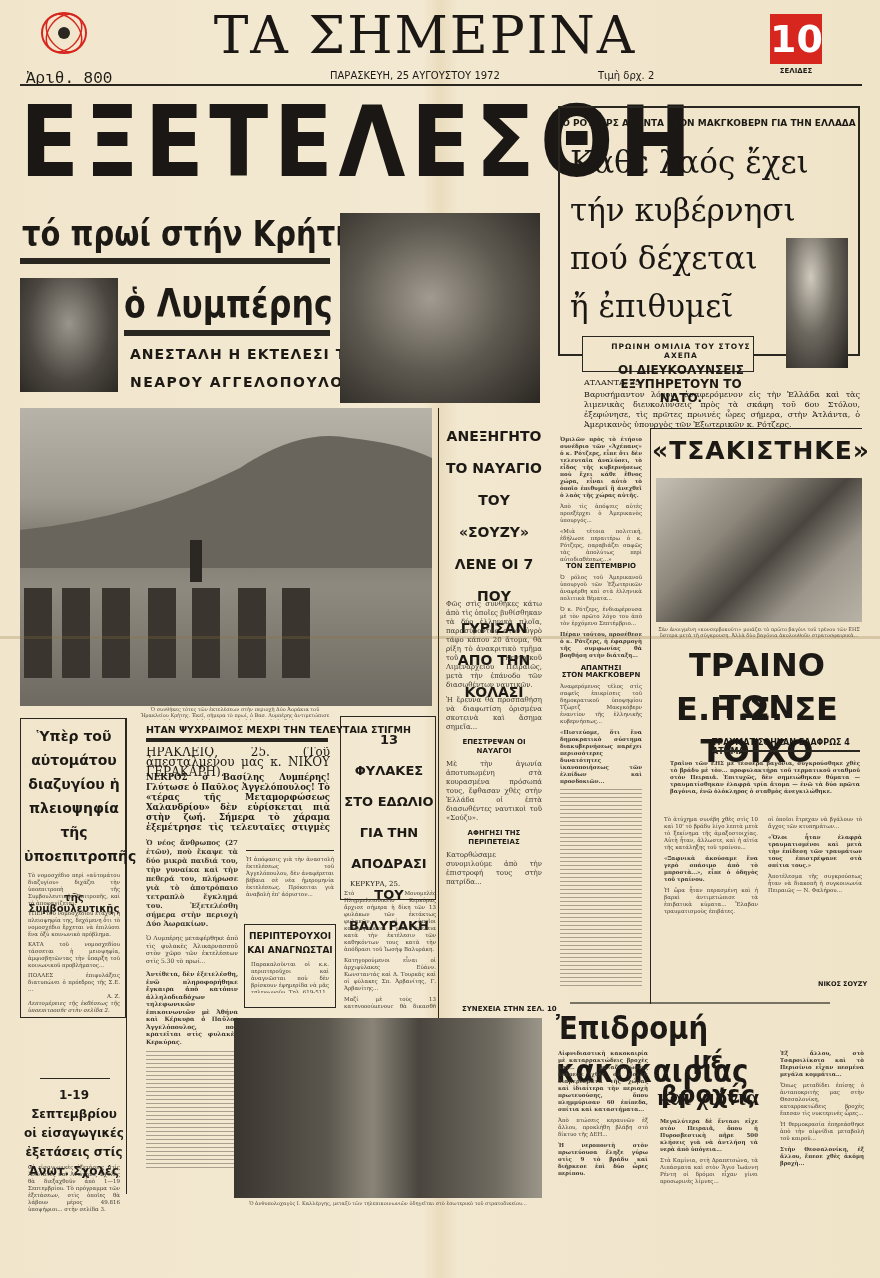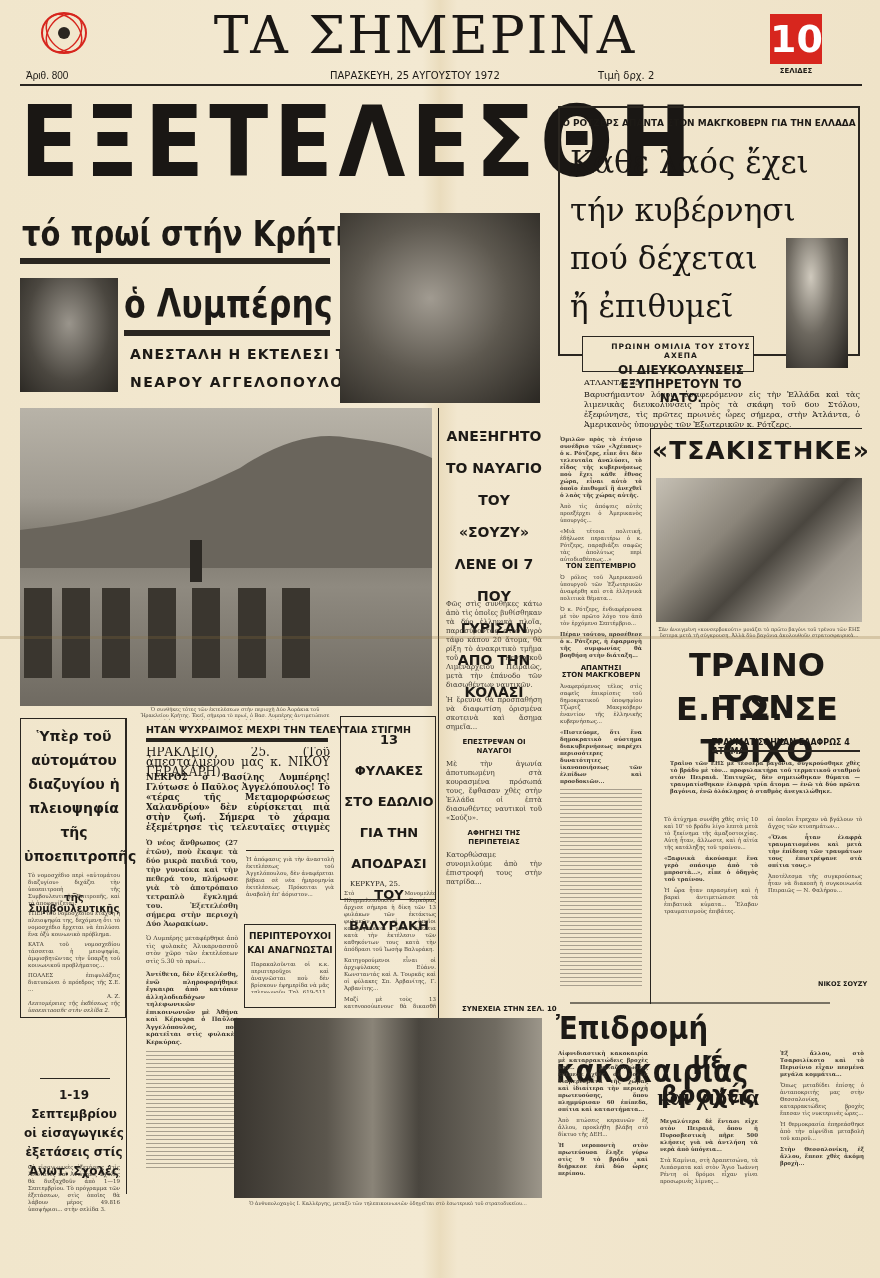--- a/index.html
+++ b/index.html
@@ -26,21 +26,21 @@
       <ellipse cx="26" cy="25" rx="15" ry="21" fill="none" stroke="#d7261e" stroke-width="1.5" transform="rotate(40 26 25)"></ellipse>
       <ellipse cx="26" cy="25" rx="15" ry="21" fill="none" stroke="#d7261e" stroke-width="1.5" transform="rotate(-40 26 25)"></ellipse>
       <circle cx="26" cy="25" r="6" fill="#2a2620"></circle>
     </svg>
   </div>
   <div class="abs" style="left:190px;top:6px;width:470px;text-align:center;font-family:'DejaVu Serif',serif;font-size:52px;letter-spacing:2px;line-height:58px;color:#1a1714;">ΤΑ ΣΗΜΕΡΙΝΑ</div>
   <div class="abs" style="left:770px;top:14px;width:52px;height:50px;background:#d7261e;color:#fff;text-align:center;">
     <div style="font-family:'DejaVu Sans',sans-serif;font-weight:bold;font-size:38px;line-height:50px;">10</div>
   </div>
   <div class="abs" style="left:770px;top:67px;width:52px;text-align:center;font-family:'DejaVu Sans',sans-serif;font-weight:bold;font-size:7px;">ΣΕΛΙΔΕΣ</div>
-  <div class="abs" style="left:26px;top:70px;font-size:10px;font-family:Liberation Sans, sans-serif;">Ἀριθ. 800</div>
+  <div class="abs" style="left:26px;top:70px;font-size:16px;font-family:Liberation Mono, monospace;">Ἀριθ. 800</div>
   <div class="abs" style="left:330px;top:70px;font-size:10px;font-family:'DejaVu Sans',sans-serif;">ΠΑΡΑΣΚΕΥΗ, 25 ΑΥΓΟΥΣΤΟΥ 1972</div>
   <div class="abs" style="left:598px;top:70px;font-size:10px;font-family:'DejaVu Sans',sans-serif;">Τιμὴ δρχ. 2</div>
   <div class="rule" style="left:20px;top:84px;width:842px;height:2px;"></div>
 
   <div class="abs cond" style="left:20px;top:90px;font-size:94px;line-height:100px;letter-spacing:6px;transform:scale(0.92,1.05);color:#1a1714;">ΕΞΕΤΕΛΕΣΘΗ</div>
 
   <div class="abs cond" style="left:22px;top:212px;font-size:33px;line-height:40px;transform:scale(0.88,1.1);">τό πρωί στήν Κρήτη</div>
   <div class="rule" style="left:20px;top:258px;width:310px;height:6px;"></div>
 
   <div class="photo" style="left:20px;top:278px;width:98px;height:114px;background:radial-gradient(ellipse at 50% 40%,#9a958c 0,#4b4740 60%,#2c2924 100%);"></div>

